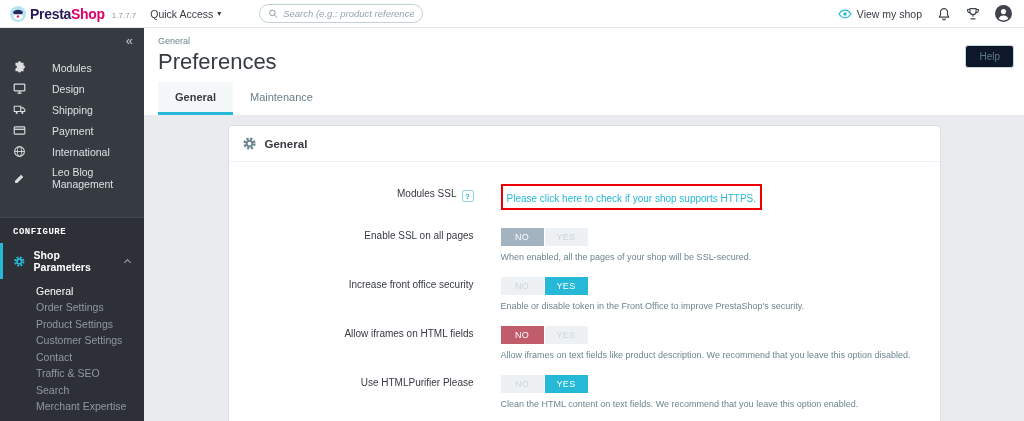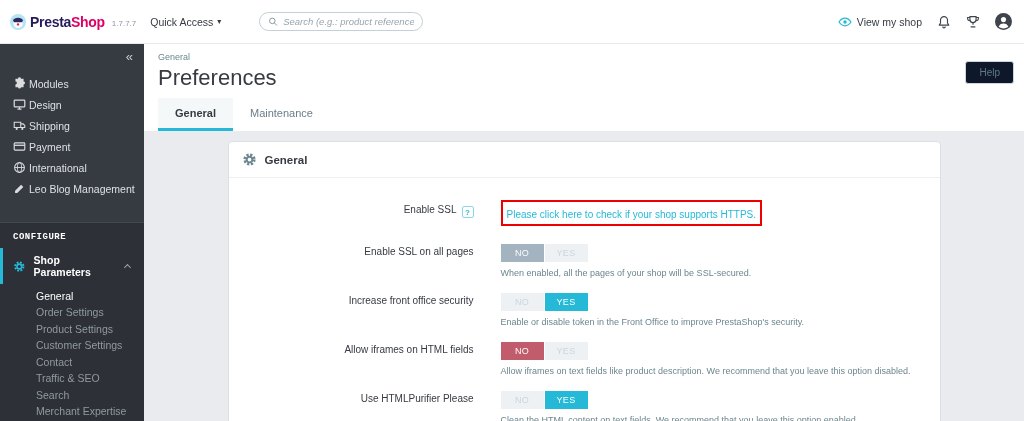--- a/index.html
+++ b/index.html
@@ -1,42 +1,42 @@
 <!DOCTYPE html>
 <html><head>
 <meta charset="utf-8">
 <style>
   * { margin:0; padding:0; box-sizing:border-box; }
   html,body { width:1024px; height:421px; overflow:hidden; }
   body { font-family:"Liberation Sans","DejaVu Sans",sans-serif; background:#e9ebee; }
   .page { width:1024px; height:421px; display:flex; flex-direction:column; }
 
   
-  .topbar { height:44px; background:#fff; border-bottom:1px solid #e6eaed; display:flex; align-items:center; flex:none; z-index:5; }
+  .topbar { height:28px; background:#fff; border-bottom:1px solid #e6eaed; display:flex; align-items:center; flex:none; z-index:5; }
   .brand { display:flex; align-items:center; gap:4px; padding-left:10px; }
   .brand-name { font-size:14px; font-weight:bold; letter-spacing:-0.3px; }
   .brand-presta { color:#251b5b; }
   .brand-shop { color:#df0067; }
   .brand-version { font-size:8px; color:#8f96a3; margin-left:3px; margin-top:3px; }
   .quick-access { display:flex; align-items:center; gap:4px; margin-left:14px; font-size:10.5px; color:#363a41; cursor:pointer; }
   .quick-caret { font-size:8px; color:#363a41; }
   .search-box { margin-left:38px; width:164px; height:19px; border:1px solid #c3d1d6; border-radius:10px; display:flex; align-items:center; gap:5px; padding:0 8px; background:#fff; }
   .search-box input { border:none; outline:none; width:100%; font-size:9.5px; font-style:italic; color:#444; background:transparent; font-family:inherit; }
   .search-box input::placeholder { color:#97a5ad; font-style:italic; }
   .topbar-right { margin-left:auto; display:flex; align-items:center; gap:15px; padding-right:12px; }
   .view-shop { display:flex; align-items:center; gap:5px; font-size:10.5px; color:#363a41; cursor:pointer; }
 
   
   .body-wrap { flex:1; display:flex; min-height:0; }
 
   
   .sidebar { width:144px; background:#363a41; flex:none; display:flex; flex-direction:column; }
   .collapse-btn { text-align:right; padding:5px 12px 0; color:#c7ccd2; font-size:13px; cursor:pointer; letter-spacing:-1px; }
   .menu { padding-top:9px; }
-  .menu-item { display:flex; align-items:center; gap:3px; padding:4px 8px 4px 13px; font-size:10.5px; color:#dde1e4; cursor:pointer; }
+  .menu-item { display:flex; align-items:center; gap:26px; padding:4px 8px 4px 13px; font-size:10.5px; color:#dde1e4; cursor:pointer; }
   .menu-item svg { flex:none; opacity:.92; }
   .configure-section { margin-top:23px; background:#2d3036; border-top:1px solid #43474e; flex:1; }
   .configure-title { padding:9px 13px 6px; font-size:9px; font-weight:bold; color:#fff; letter-spacing:.5px;font-family:Liberation Mono, monospace; }
   .shop-params { display:flex; align-items:center; gap:8px; padding:6px 8px 6px 10px; border-left:3px solid #25b9d7; font-size:10.5px; font-weight:bold; color:#fff; cursor:pointer; }
   .chev-up { margin-left:auto; width:5px; height:5px; border-left:1.5px solid #9aa2ab; border-top:1.5px solid #9aa2ab; transform:rotate(45deg); margin-right:6px; margin-top:3px; }
   .submenu { list-style:none; padding:4px 0 0 36px; }
   .submenu li { font-size:10.5px; color:#9099a3; padding:2.5px 0; cursor:pointer; line-height:11.5px; }
   .submenu li.active { color:#ffffff; }
 
   
@@ -212,21 +212,21 @@
             <svg width="15" height="15" viewBox="0 0 16 16">
               <circle cx="8" cy="8" r="5.2" fill="none" stroke="#6c868e" stroke-width="2.6" stroke-dasharray="2.4 1.7"></circle>
               <circle cx="8" cy="8" r="3" fill="none" stroke="#6c868e" stroke-width="2"></circle>
             </svg>
             <span>General</span>
           </div>
           <div class="panel-body">
 
             <div class="form-row link-row">
               <div class="form-label">
-                <span>Enable SSL</span><span class="help-square">?</span>
+                <span>Modules SSL</span><span class="help-square">?</span>
               </div>
               <div class="form-control">
                 <span class="red-box"><a class="ssl-link">Please click here to check if your shop supports HTTPS.</a></span>
               </div>
             </div>
 
             <div class="form-row">
               <div class="form-label">Enable SSL on all pages</div>
               <div class="form-control">
                 <div class="switch">

